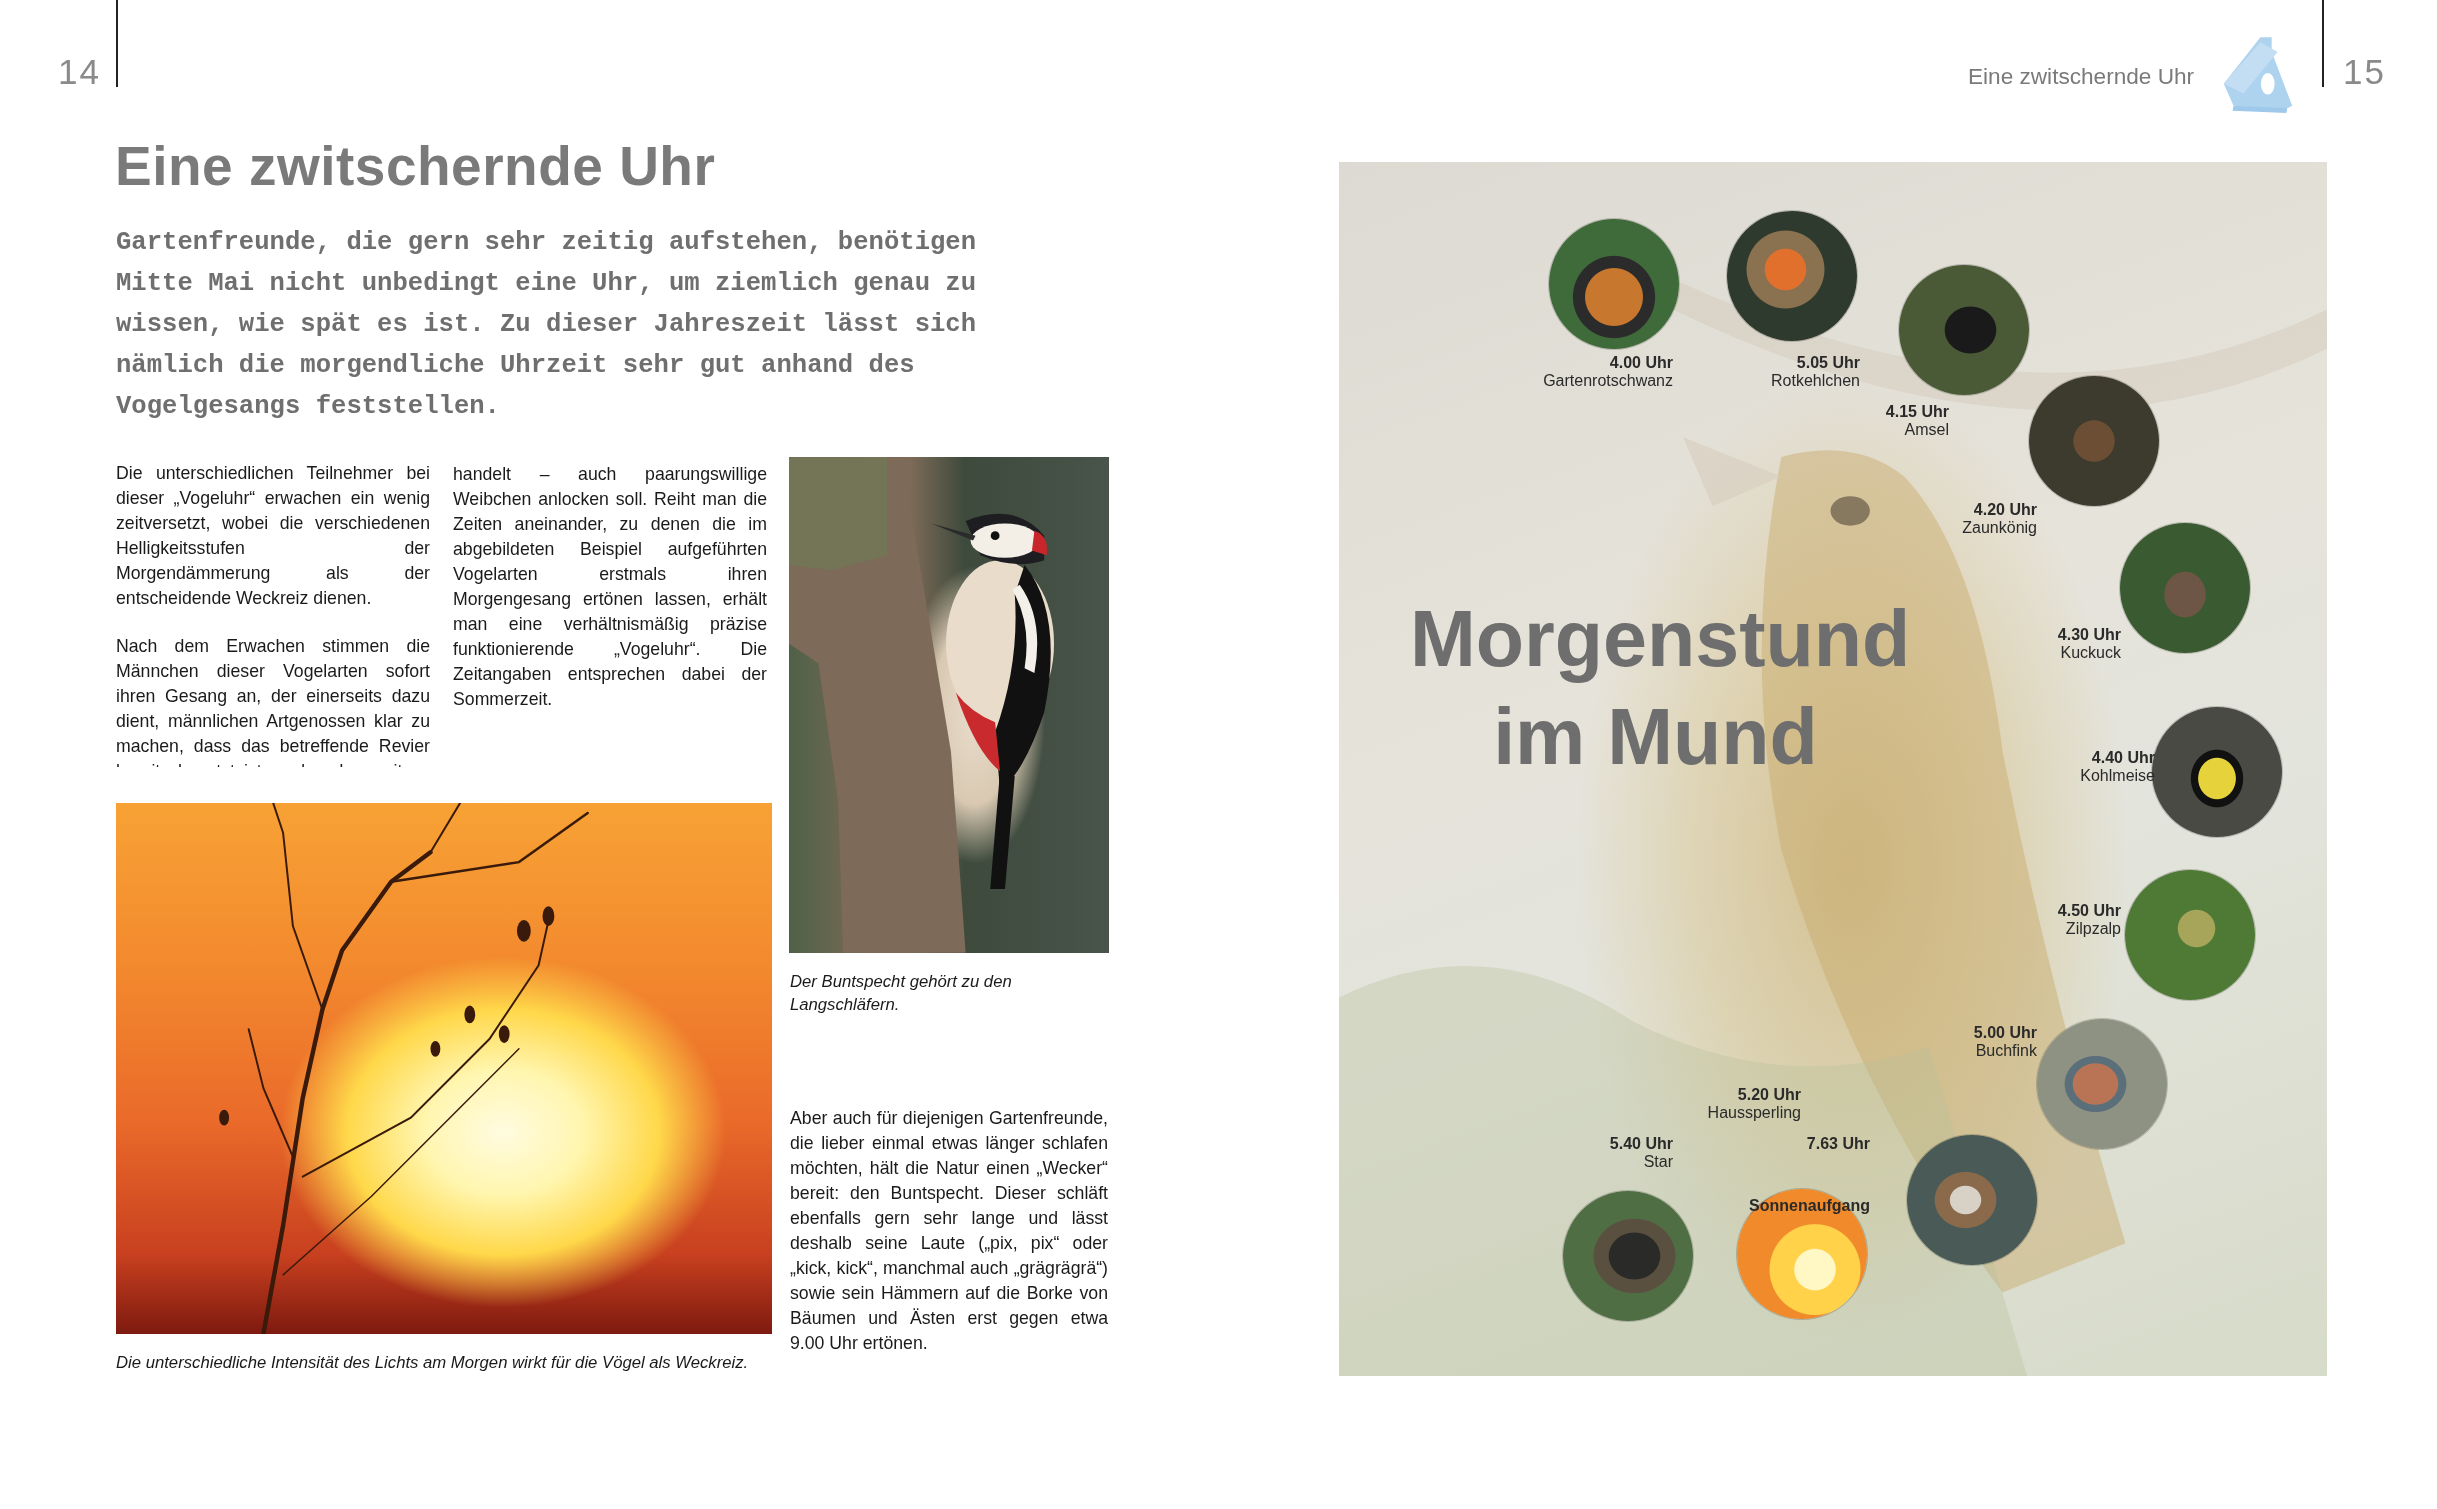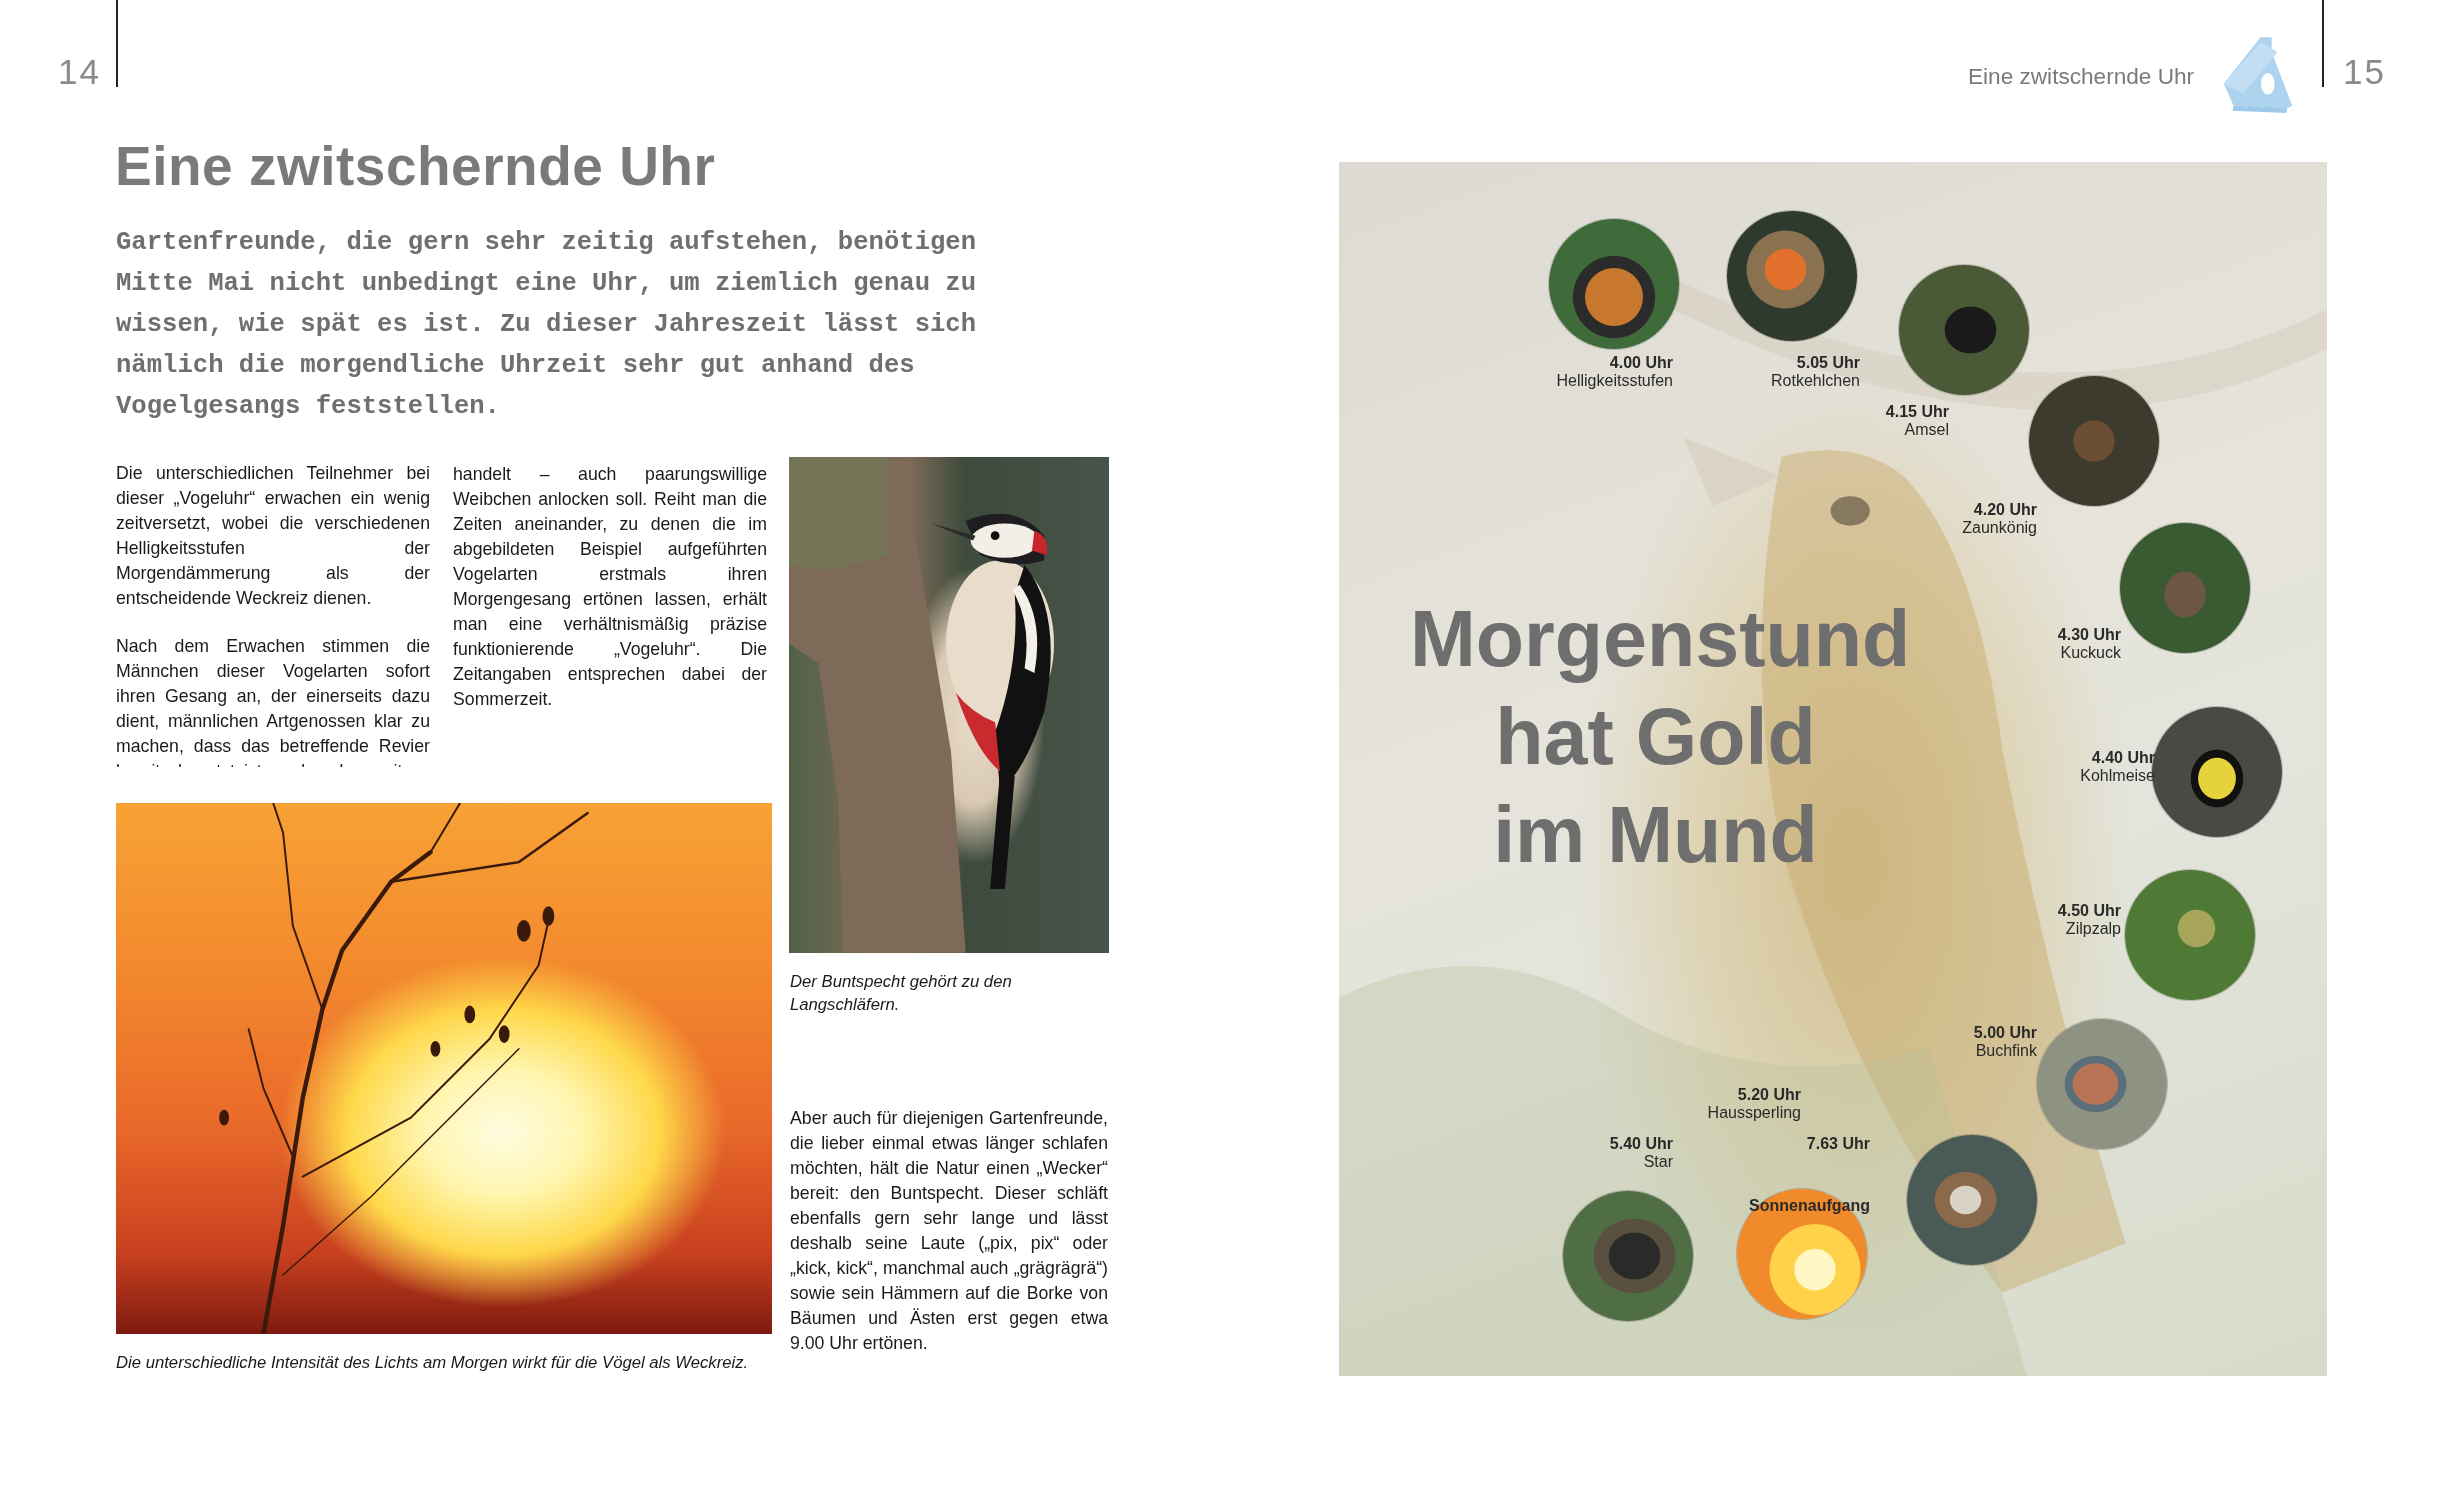--- a/index.html
+++ b/index.html
@@ -111,28 +111,27 @@
   <svg class="abs" style="left:0;top:0;" width="988" height="1214" viewBox="0 0 2010 2470">
     <path d="M600 200 Q1400 600 2010 300 L2010 380 Q1400 680 600 260 Z" fill="#cfc3b3" opacity=".35"></path>
     <path d="M900 600 Q1050 560 1150 640 Q1300 800 1350 1200 Q1450 1700 1600 2200 L1350 2300 Q1050 1900 900 1400 Q820 1000 900 600 Z" fill="#c8a868" opacity=".45"></path>
     <path d="M700 560 L900 640 L760 700 Z" fill="#d8cfc0" opacity=".7"></path>
     <ellipse cx="1040" cy="710" rx="40" ry="30" fill="#3a3025" opacity=".5"></ellipse>
     <path d="M0 1700 Q300 1550 600 1750 Q900 1900 1200 1800 L1400 2470 L0 2470 Z" fill="#b8c09a" opacity=".35"></path>
   </svg>
 
   <div class="abs slogan" style="left:71px;top:428px;text-align:center;">
     <div>Morgenstund</div>
-    <div>hat Gold</div>
     <div>im Mund</div>
   </div>
 
   <div class="abs medallion" style="left:210px;top:57px;width:130px;height:130px;background:radial-gradient(circle at 50% 60%,#c8772e 0 28%,#2b2b2b 29% 40%,#3f6b3a 41% 100%);"></div>
   <div class="abs" style="left:147px;top:192px;width:187px;">
     <div class="time">4.00 Uhr</div>
-    <div class="bird">Helligkeitsstufen</div>
+    <div class="bird">Gartenrotschwanz</div>
   </div>
 
   <div class="abs medallion" style="left:388px;top:49px;width:130px;height:130px;background:radial-gradient(circle at 45% 45%,#e0702b 0 20%,#8a7150 21% 38%,#2f3a2e 39% 100%);"></div>
   <div class="abs" style="left:334px;top:192px;width:187px;">
     <div class="time">5.05 Uhr</div>
     <div class="bird">Rotkehlchen</div>
   </div>
 
   <div class="abs medallion" style="left:560px;top:103px;width:130px;height:130px;background:radial-gradient(ellipse at 55% 50%,#1a1a1a 0 25%,#4a5a36 26% 100%);"></div>
   <div class="abs" style="left:423px;top:241px;width:187px;">

